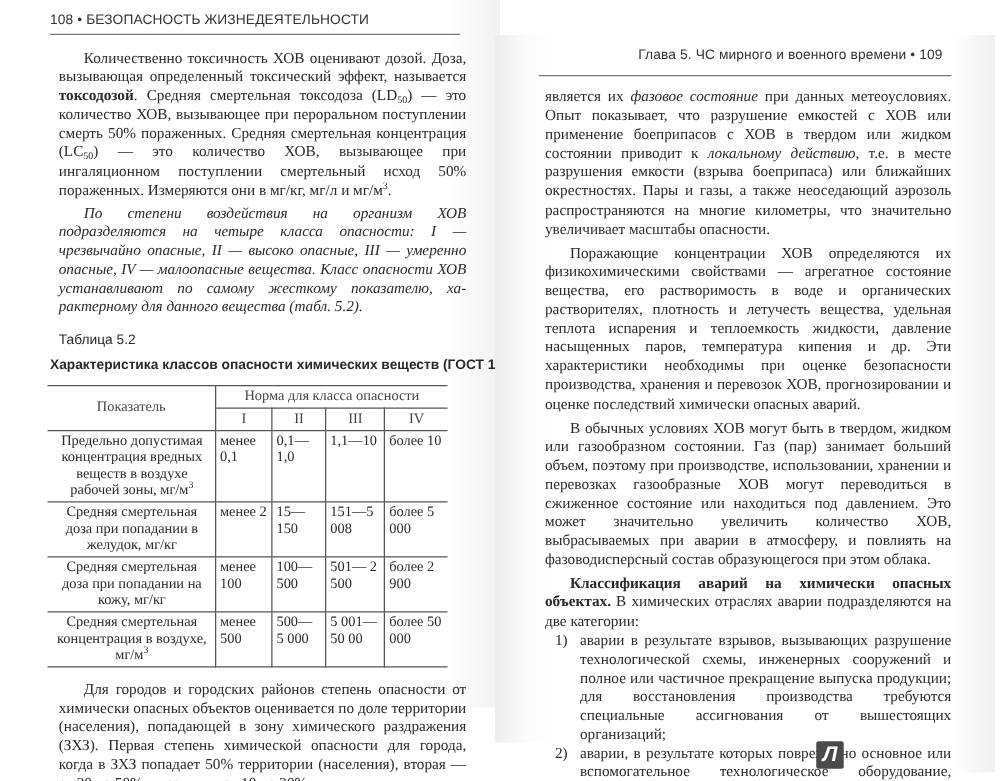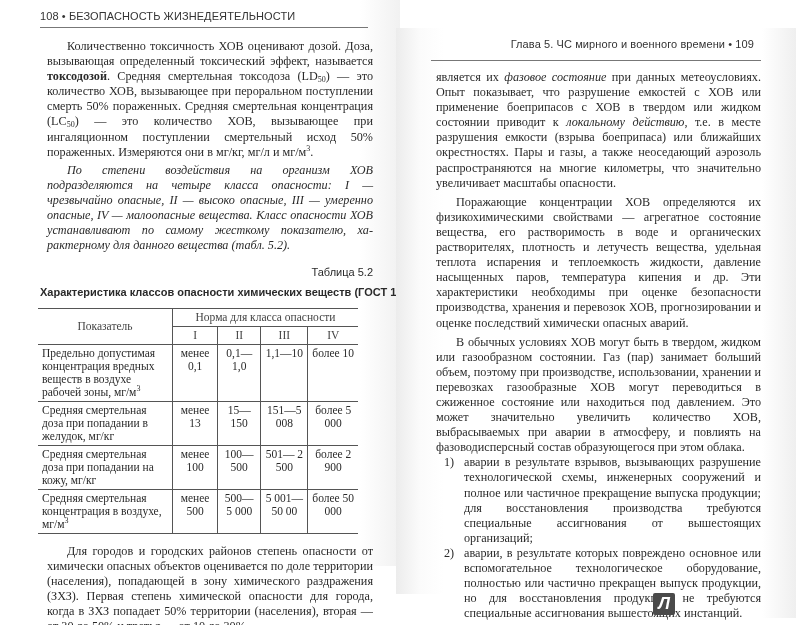--- a/index.html
+++ b/index.html
@@ -16,29 +16,29 @@
   .right .rule{left:35px;top:32px;width:330px;}
   .text{position:absolute;font-size:12.2px;line-height:15.1px;text-align:justify;}
   .left .text{left:47px;width:326px;}
   .right .text{left:40px;width:325px;}
   p{margin:0;}
   .ind{text-indent:20px;}
   b{font-weight:bold;}
   i{font-style:italic;font-family:Liberation Serif, serif;}
   sub{font-size:8px;vertical-align:-2px;line-height:0;}
   sup{font-size:8px;vertical-align:5px;line-height:0;}
-  .tabnum{text-align:right;font-family:"Liberation Sans","DejaVu Sans",sans-serif;font-size:11px;margin-top:12px;}
+  .tabnum{text-align:left;font-family:"Liberation Sans","DejaVu Sans",sans-serif;font-size:11px;margin-top:12px;}
   .tabtitle{font-family:"Liberation Sans","DejaVu Sans",sans-serif;font-weight:bold;font-size:11px;margin-top:5px;margin-left:-7px;white-space:nowrap;}
   table{border-collapse:collapse;margin-top:7px;width:320px;font-size:11.5px;line-height:13px;}
   td,th{border:1px solid #555;padding:2px 3px;vertical-align:top;font-weight:normal;}
   th{text-align:center;vertical-align:middle;color:#444;}
   table tr td:first-child,table tr th:first-child{border-left:none;}
   table tr td:last-child,table tr th:last-child{border-right:none;margin-top:12px;}
-  td.c{text-align:center;}
-  td.name{text-align:left;width:120px;padding-left:4px;}
+  td.c{text-align:left;}
+  td.name{text-align:center;width:120px;padding-left:4px;}
   .list{margin:0;padding:0;list-style:none;}
   .list li{position:relative;padding-left:28px;}
   .list li .num{position:absolute;left:8px;}
   .logo{position:absolute;left:653px;top:593px;width:22px;height:22px;background:#4a4a4a;border-radius:2px;color:#fff;font-family:"Liberation Sans","DejaVu Sans",sans-serif;font-weight:bold;font-style:italic;font-size:17px;line-height:22px;text-align:center;}
 </style>
 </head>
 <body>
 
 <div class="page left">
   <div class="runhead">108 • БЕЗОПАСНОСТЬ ЖИЗНЕДЕЯТЕЛЬНОСТИ</div>
@@ -62,21 +62,21 @@
       </tr>
       <tr>
         <td class="name"><span>Предельно допустимая концентрация вредных веществ в воздухе рабочей зоны, мг/м</span><sup>3</sup></td>
         <td class="c">менее 0,1</td>
         <td class="c">0,1—1,0</td>
         <td class="c">1,1—10</td>
         <td class="c">более 10</td>
       </tr>
       <tr>
         <td class="name"><span>Средняя смертельная доза при попадании в желудок, мг/кг</span></td>
-        <td class="c">менее 13</td>
+        <td class="c">менее 2</td>
         <td class="c">15—150</td>
         <td class="c">151—5 008</td>
         <td class="c">более 5 000</td>
       </tr>
       <tr>
         <td class="name"><span>Средняя смертельная доза при попадании на кожу, мг/кг</span></td>
         <td class="c">менее 100</td>
         <td class="c">100—500</td>
         <td class="c">501— 2 500</td>
         <td class="c">более 2 900</td>
@@ -96,20 +96,21 @@
 </div>
 
 <div class="page right">
   <div class="shade-r"></div>
   <div class="runhead">Глава 5. ЧС мирного и военного времени • 109</div>
   <div class="rule"></div>
   <div class="text" style="top:42px;">
     <p><span>является их </span><i>фазовое состояние</i><span> при данных метеоусловиях. Опыт показывает, что разрушение емкостей с ХОВ или применение бое­припасов с ХОВ в твердом или жидком состоянии приводит к </span><i>локаль­ному действию</i><span>, т.е. в месте разрушения емкости (взрыва боеприпа­са) или ближайших окрестностях. Пары и газы, а также неоседающий аэрозоль распространяются на многие километры, что значительно увеличивает масштабы опасности.</span></p>
     <p class="ind" style="margin-top:4px;">Поражающие концентрации ХОВ определяются их физико­химическими свойствами — агрегатное состояние вещества, его рас­творимость в воде и органических растворителях, плотность и лету­честь вещества, удельная теплота испарения и теплоемкость жидко­сти, давление насыщенных паров, температура кипения и др. Эти характеристики необходимы при оценке безопасности производства, хранения и перевозок ХОВ, прогнозировании и оценке последствий химически опасных аварий.</p>
     <p class="ind" style="margin-top:4px;">В обычных условиях ХОВ могут быть в твердом, жидком или га­зообразном состоянии. Газ (пар) занимает больший объем, поэтому при производстве, использовании, хранении и перевозках газообраз­ные ХОВ могут переводиться в сжиженное состояние или находить­ся под давлением. Это может значительно увеличить количество ХОВ, выбрасываемых при аварии в атмосферу, и повлиять на фазово­дисперсный состав образующегося при этом облака.</p>
+    <p class="ind" style="margin-top:4px;"><b>Классификация аварий на химически опасных объектах.</b><span> В хи­мических отраслях аварии подразделяются на две категории:</span></p>
     <ul class="list">
       <li><span class="num">1)</span><span>аварии в результате взрывов, вызывающих разрушение техно­логической схемы, инженерных сооружений и полное или ча­стичное прекращение выпуска продукции; для восстановле­ния производства требуются специальные ассигнования от вышестоящих организаций;</span></li>
       <li><span class="num">2)</span><span>аварии, в результате которых повреждено основное или вспо­могательное технологическое оборудование, полностью или частично прекращен выпуск продукции, но для восстановле­ния продукции не требуются специальные ассигнования вы­шестоящих инстанций.</span></li>
     </ul>
 
   </div>
 </div>
 
 <div class="logo">Л</div>
 

